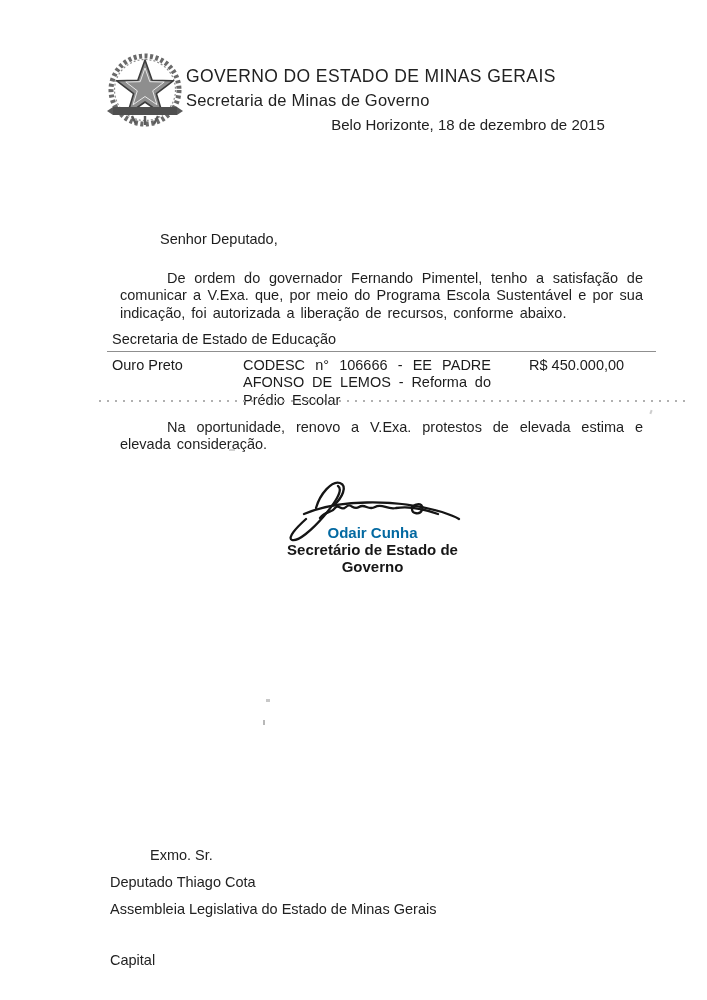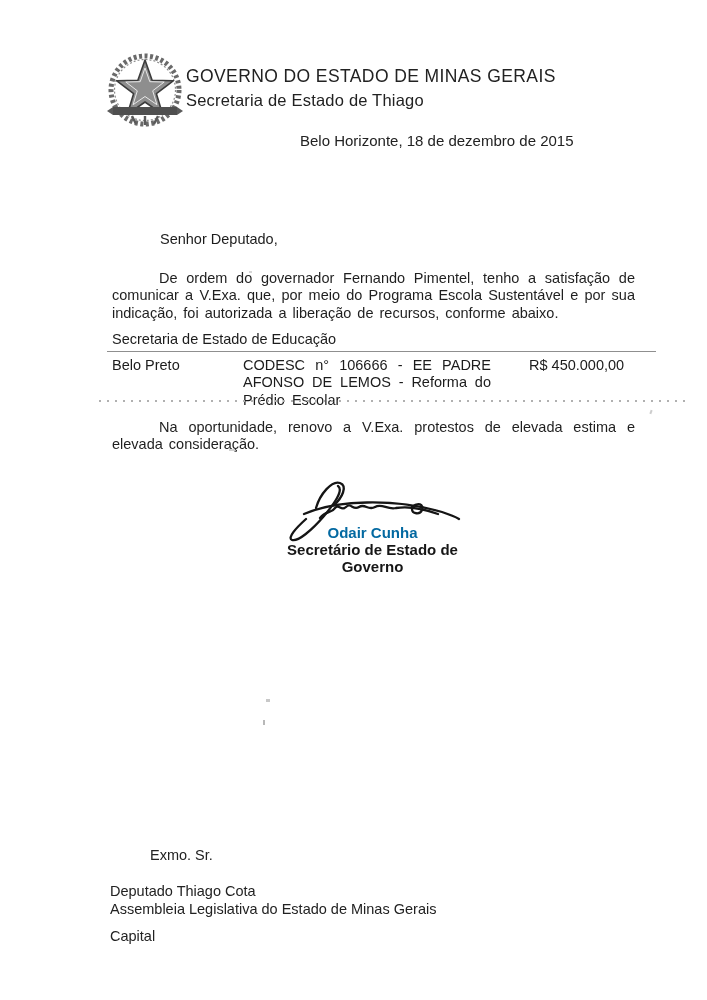--- a/index.html
+++ b/index.html
@@ -13,26 +13,26 @@
     overflow: hidden;
   }
   .abs { position: absolute; }
 
   
   .org-name   { left: 186px; top: 66px;  font-size: 17.5px; letter-spacing: 0.4px; color: #222; }
   .org-dept   { left: 186px; top: 91px;  font-size: 16.5px; letter-spacing: 0.2px; color: #222; }
   .emblem     { left: 106px; top: 50px; }
 
   
-  .date-line  { left: 300px; top: 132px; width: 336px; text-align: left; font-size: 15px; color: #222; }
+  .date-line  { left: 300px; top: 116px; width: 336px; text-align: center; font-size: 15px; color: #222; }
 
   
   .salutation { left: 160px; top: 231px; font-size: 14.5px; }
   .para {
-    left: 112px; width: 523px;
+    left: 120px; width: 523px;
     font-size: 14.5px; line-height: 17.3px;
     text-align: justify; text-indent: 47px;
     color: #1f1f1f;
     word-spacing: 2px;
   }
   .para-1 { top: 270px; }
   .para-2 { top: 419px; }
 
   .section-label { left: 112px; top: 331px; font-size: 14.5px; }
 
@@ -55,23 +55,23 @@
   .amount-cell { left: 529px; top: 357px; font-size: 14.5px; }
 
   
   .signature-scrawl { left: 286px; top: 474px; }
   .signer-name  { left: 255px; top: 524px; width: 235px; text-align: center; font-weight: bold; font-size: 15px; color: #0369a1; }
   .signer-title { left: 255px; top: 541px; width: 235px; text-align: center; font-weight: bold; font-size: 15px; color: #161616; }
 
   
   .recipient-line { left: 110px; font-size: 14.5px; color: #222; }
   .recipient-line-1 { top: 847px; margin-left: 40px; }
-  .recipient-line-2 { top: 874px; margin-top: 9px; }
+  .recipient-line-2 { top: 874px; }
   .recipient-line-3 { top: 901px; }
-  .recipient-line-4 { top: 928px; text-align: center; }
+  .recipient-line-4 { top: 952px; text-align: center; }
 
   
   .speck { position: absolute; background: #9a9a9a; }
   .speck-a { left: 266px; top: 699px; width: 4px; height: 3px; opacity: .55; }
   .speck-b { left: 263px; top: 720px; width: 2px; height: 5px; opacity: .7; }
   .speck-c { left: 229px; top: 449px; width: 6px; height: 2px; opacity: .45; }
   .speck-d { left: 650px; top: 410px; width: 2px; height: 4px; opacity: .5; transform: rotate(20deg); }
   .speck-e { left: 249px; top: 271px; width: 3px; height: 2px; opacity: .4; }
 </style>
 </head>
@@ -86,33 +86,33 @@
     <polygon points="39,10 46.1,30.3 67.5,30.7 50.4,43.7 56.6,64.3 39,52 21.4,64.3 27.6,43.7 10.5,30.7 31.9,30.3" fill="#8e8e8e" stroke="#3c3c3c" stroke-width="1.6" stroke-linejoin="round"></polygon>
     <polygon points="39,18 43.8,31.7 58.2,32 46.7,40.8 50.9,54.7 39,46.5 27.1,54.7 31.3,40.8 19.8,32 34.2,31.7" fill="none" stroke="#e8e8e8" stroke-width="1" stroke-linejoin="round"></polygon>
 
     <rect x="7" y="57" width="64" height="8" fill="#4f4f4f"></rect>
     <path d="M7 57 L1 61 L7 65 Z" fill="#5a5a5a"></path>
     <path d="M71 57 L77 61 L71 65 Z" fill="#5a5a5a"></path>
     <path d="M26 66 L30 74 M39 66 L39 75 M52 66 L48 74" stroke="#5a5a5a" stroke-width="2.4" fill="none"></path>
   </svg>
 </div>
 <div class="abs org-name">GOVERNO DO ESTADO DE MINAS GERAIS</div>
-<div class="abs org-dept">Secretaria de Estado de Thiago</div>
+<div class="abs org-dept">Secretaria de Minas de Governo</div>
 
 <div class="abs date-line">Belo Horizonte, 18 de dezembro de 2015</div>
 
 <div class="abs salutation">Senhor Deputado,</div>
 
 <div class="abs para para-1">De ordem do governador Fernando Pimentel, tenho a satisfação de comunicar a V.Exa. que, por meio do Programa Escola Sustentável e por sua indicação, foi autorizada a liberação de recursos, conforme abaixo.</div>
 
 <div class="abs section-label">Secretaria de Estado de Educação</div>
 
 <div class="abs divider-line"></div>
 
-<div class="abs municipality-cell">Belo Preto</div>
+<div class="abs municipality-cell">Ouro Preto</div>
 <div class="abs description-cell">CODESC n° 106666 - EE PADRE AFONSO DE LEMOS - Reforma do Prédio Escolar</div>
 <div class="abs amount-cell">R$ 450.000,00</div>
 
 <div class="abs dotted-divider"></div>
 
 <div class="abs para para-2">Na oportunidade, renovo a V.Exa. protestos de elevada estima e elevada consideração.</div>
 
 <div class="abs signature-scrawl">
   <svg width="180" height="70" viewBox="0 0 180 70">
     <g fill="none" stroke="#151515" stroke-width="2.3" stroke-linecap="round">

